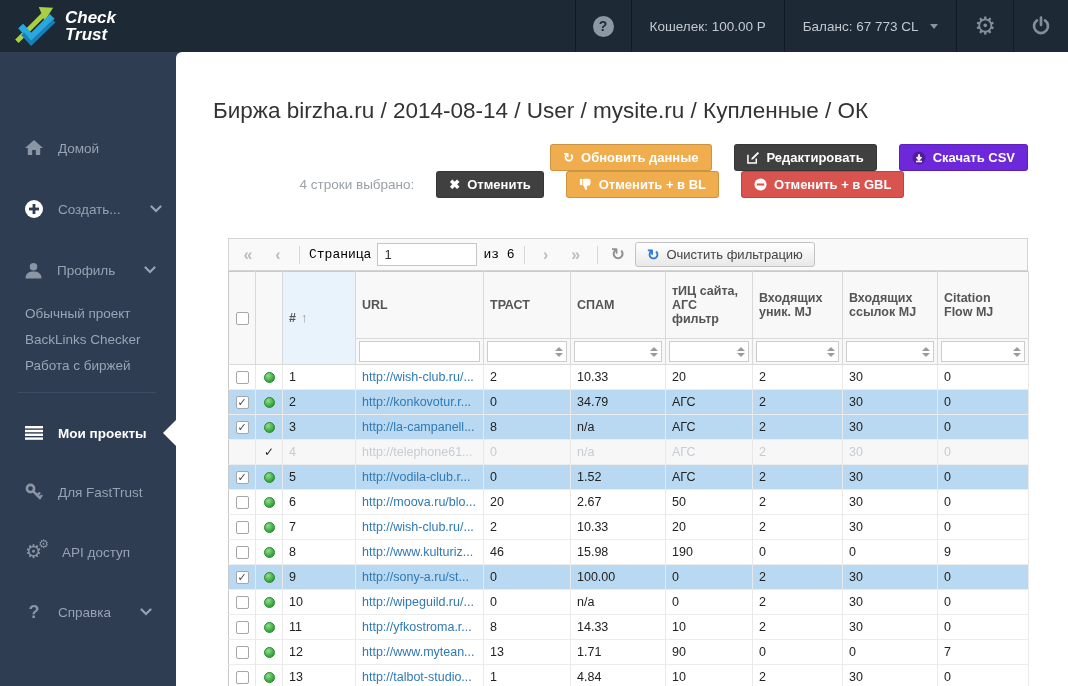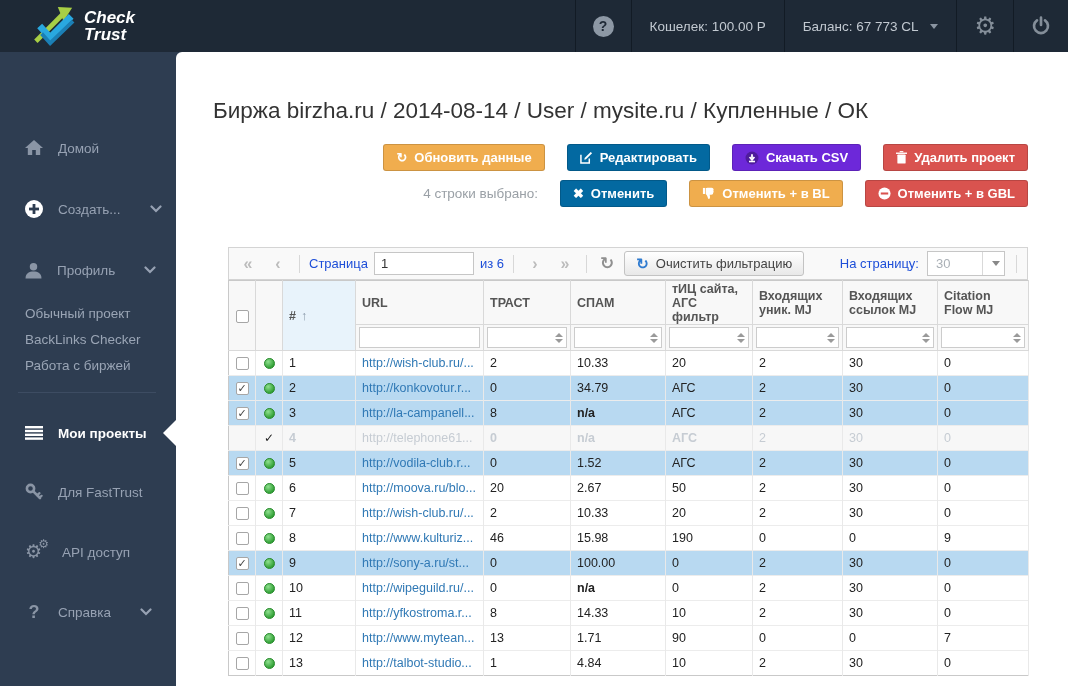--- a/index.html
+++ b/index.html
@@ -4,21 +4,21 @@
 <style>
   * { box-sizing: border-box; margin: 0; padding: 0; }
   html,body { width:1068px; height:686px; overflow:hidden; }
   body {
     font-family: "Liberation Sans", "DejaVu Sans", sans-serif;
     background:#2e3d51; position:relative; font-size:13px;
   }
   
   .topbar { position:absolute; left:0; top:0; width:1068px; height:52px;
     background:#1e2936; display:flex; align-items:stretch; z-index:5; }
-  .logo { display:flex; align-items:center; gap:8px; padding-left:32px; width:200px; cursor:pointer; }
+  .logo { display:flex; align-items:center; gap:8px; padding-left:13px; width:200px; cursor:pointer; }
   .logo-text { color:#fff; font-style:italic; font-weight:bold; font-size:17px; line-height:17px; }
   .tb-right { margin-left:auto; display:flex; align-items:stretch; }
   .tb-section { display:flex; align-items:center; gap:8px; padding:0 18px;
     border-left:1px solid #121b25; color:#c2c9d1; font-size:13.5px; cursor:pointer; }
   .tb-section.iconbox { padding:0 17px; }
   .help-circle { width:21px; height:21px; border-radius:50%; background:#8d98a5; color:#1e2936;
     font-weight:bold; font-size:14px; display:flex; align-items:center; justify-content:center; }
   .caret-down { width:0; height:0; border-left:4px solid transparent; border-right:4px solid transparent;
     border-top:5px solid #8a94a1; margin-left:4px; }
   .gear-glyph { font-size:24px; color:#848e99; line-height:1; }
@@ -38,54 +38,54 @@
   .glyph-q { font-size:18px; font-weight:bold; color:#8a95a5; width:18px; text-align:center; }
   .gears-wrap { position:relative; width:22px; height:20px; color:#8a95a5; }
   .gears-wrap .g1 { font-size:19px; position:absolute; left:0; top:0; line-height:1; }
   .gears-wrap .g2 { font-size:12px; position:absolute; right:-2px; top:-4px; line-height:1; }
   
   .main { position:absolute; left:176px; top:52px; right:0; bottom:0; background:#fff;
     border-top-left-radius:6px; }
   .page-title { margin:46px 40px 0 37px; font-size:22.5px; font-weight:normal; color:#333; }
   .actions-row { display:flex; justify-content:flex-end; align-items:center; gap:22px; margin-right:40px; }
   .actions-row.r1 { margin-top:20px; }
-  .actions-row.r2 { margin-top:9px; }
+  .actions-row.r2 { margin-top:0;justify-content:center; }
   .btn { display:inline-flex; align-items:center; gap:7px; height:27px; padding:0 12px;
     border-radius:3px; color:#fff; font-size:13px; font-weight:bold; border:1px solid rgba(0,0,0,0.15);
     cursor:pointer; white-space:nowrap; }
   .btn-orange { background:#f0ad4e; }
-  .btn-blue   { background:#0369a1; }
+  .btn-blue   { background:#404040; }
   .btn-green  { background:#6d28d9; }
   .btn-red    { background:#d9534f; }
   .btn .uglyph { font-size:13px; line-height:1; font-weight:bold; }
   .sel-label { color:#9aa0a6; font-size:13.5px; }
   
   .pager { margin:40px 40px 0 52px; width:800px; height:33px; background:#f9f9f9;
     border:1px solid #d4d4d4; display:flex; align-items:center; padding:0 7px; gap:6px; }
   .pg-btn { width:24px; height:22px; display:flex; align-items:center; justify-content:center;
     color:#bcbcbc; font-size:16px; font-weight:bold; cursor:pointer; border-radius:3px; }
   .pg-sep { width:1px; height:18px; background:#d8d8d8; margin:0 3px; }
-  .pg-label { color:#1d4ed8; margin:0 0; }
+  .pg-label { color:#000000; margin:0 0;font-family:Liberation Mono, monospace; }
   .pg-input { width:100px; height:23px; border:1px solid #c6c6c6; padding:0 6px; font-size:13px; color:#333; }
   .pg-refresh { color:#909090; font-size:17px; font-weight:bold; cursor:pointer; padding:0 4px; }
   .clear-btn { height:25px; display:inline-flex; align-items:center; gap:7px; padding:0 11px;
     background:linear-gradient(#ffffff,#e8e8e8); border:1px solid #c3c3c3; border-radius:3px;
     font-size:13px; color:#444; cursor:pointer; }
   .clear-btn .blue-refresh { color:#2f7bd0; font-weight:bold; font-size:15px; }
   .pg-right { margin-left:auto; display:flex; align-items:center; gap:8px; }
   .pg-select { width:78px; height:25px; border:1px solid #c6c6c6; background:#fff; display:flex;
     align-items:center; cursor:pointer; }
   .pg-select .val { flex:1; padding-left:8px; color:#aab0b6; }
   .pg-select .arrow { width:22px; align-self:stretch; border-left:1px solid #d9d9d9;
     display:flex; align-items:center; justify-content:center; }
   
   table.grid { margin:0 40px 0 52px; width:800px; border-collapse:collapse; table-layout:fixed;
     border:1px solid #c9c9c9; font-size:12.5px; }
   .grid th { background:#f8f8f8; border-right:1px solid #d9d9d9; border-bottom:1px solid #d9d9d9;
-    color:#555; font-size:12.5px; text-align:left; padding:0 6px; vertical-align:middle; font-weight:bold; }
+    color:#555; font-size:12.5px; text-align:left; padding:12px 6px; vertical-align:middle; font-weight:bold; }
   .grid tr.h-labels th { height:44px; vertical-align:middle; }
   .grid th.sorted { background:#e8f3fb; }
   .sort-arrow { color:#8a9aaa; margin-left:5px; font-weight:bold; }
   .grid tr.h-filters th { height:26px; padding:2px 3px; background:#f8f8f8; }
   .filter-wrap { position:relative; }
   .filter-wrap input { width:100%; height:21px; border:1px solid #ccc; padding:0 15px 0 4px; font-size:12px; }
   .filter-wrap.nospin input { padding-right:4px; }
   .spinner { position:absolute; right:4px; top:50%; transform:translateY(-50%);
     display:flex; flex-direction:column; gap:2px; }
   .spinner i { width:0; height:0; border-left:4px solid transparent; border-right:4px solid transparent; }
@@ -99,21 +99,21 @@
   .grid tr.cancelled a { color:#c6ccd3 !important; }
   .grid a { color:#3079b5; text-decoration:none; }
   .cb { display:inline-block; width:13px; height:13px; background:#fff; border:1px solid #a6a6a6;
     border-radius:2px; vertical-align:middle; font-size:11px; line-height:11px; color:#444;
     font-weight:bold; text-align:center; cursor:pointer; }
   .dot { display:inline-block; width:11px; height:11px; border-radius:50%;
     background:radial-gradient(circle at 35% 30%, #8fe08f, #2f9e33 75%);
     border:1px solid #2a8c2e; vertical-align:middle; }
   .cancel-mark { color:#222; font-weight:bold; font-size:12px; }
   .v-red { color:#e8112d; } .v-orange { color:#f0a030; } .v-green { color:#2e9e2e; }
-  .v-muted { color:#c9ced4;font-weight:bold; } .v-dark { color:#222; }
+  .v-muted { color:#c9ced4; } .v-dark { color:#222; }
 </style>
 </head>
 <body>
 
 <div class="topbar">
   <div class="logo">
     <svg width="44" height="42" viewBox="0 0 46 44">
       <path d="M4 38 L32 10" stroke="#a8cf45" stroke-width="5" fill="none"></path>
       <polygon points="27,2 42,3 33,17" fill="#a8cf45"></polygon>
       <path d="M8 22 L19 34 L41 12" stroke="#29a8e0" stroke-width="7" fill="none"></path>
@@ -238,28 +238,20 @@
       <span>Редактировать</span>
     </button>
     <button class="btn btn-green">
       <svg width="14" height="14" viewBox="0 0 14 14">
         <circle cx="7" cy="7" r="6.5" fill="rgba(0,0,0,0.28)"></circle>
         <path d="M7 3.2 V7.6" stroke="#fff" stroke-width="1.8" fill="none"></path>
         <path d="M4.6 6 L7 8.8 L9.4 6" stroke="#fff" stroke-width="1.8" fill="none"></path>
         <path d="M4 10.5 H10" stroke="#fff" stroke-width="1.6"></path>
       </svg>
       <span>Скачать CSV</span>
-    </button>
-    <button class="btn btn-red">
-      <svg width="11" height="13" viewBox="0 0 12 14" fill="#fff">
-        <rect x="1.5" y="3.6" width="9" height="10" rx="1"></rect>
-        <rect x="0" y="1.6" width="12" height="1.5"></rect>
-        <rect x="4" y="0" width="4" height="1.2"></rect>
-      </svg>
-      <span>Удалить проект</span>
     </button>
   </div>
 
   <div class="actions-row r2">
     <span class="sel-label">4 строки выбрано:</span>
     <button class="btn btn-blue">
       <span class="uglyph">✖</span>
       <span>Отменить</span>
     </button>
     <button class="btn btn-orange">
@@ -287,30 +279,20 @@
     <span class="pg-label">из 6</span>
     <span class="pg-sep"></span>
     <span class="pg-btn">›</span>
     <span class="pg-btn">»</span>
     <span class="pg-sep"></span>
     <span class="pg-refresh">↻</span>
     <button class="clear-btn">
       <span class="blue-refresh">↻</span>
       <span>Очистить фильтрацию</span>
     </button>
-    <div class="pg-right">
-      <span class="pg-label">На страницу:</span>
-      <div class="pg-select">
-        <span class="val">30</span>
-        <span class="arrow">
-            <span class="caret-down" style="border-top-color:#888"></span>
-          </span>
-      </div>
-      <span class="pg-sep"></span>
-    </div>
   </div>
 
   <table class="grid">
     <colgroup>
       <col style="width:27px">
         <col style="width:27px">
         <col style="width:73px">
         <col style="width:128px">
       <col style="width:87px">
         <col style="width:95px">

